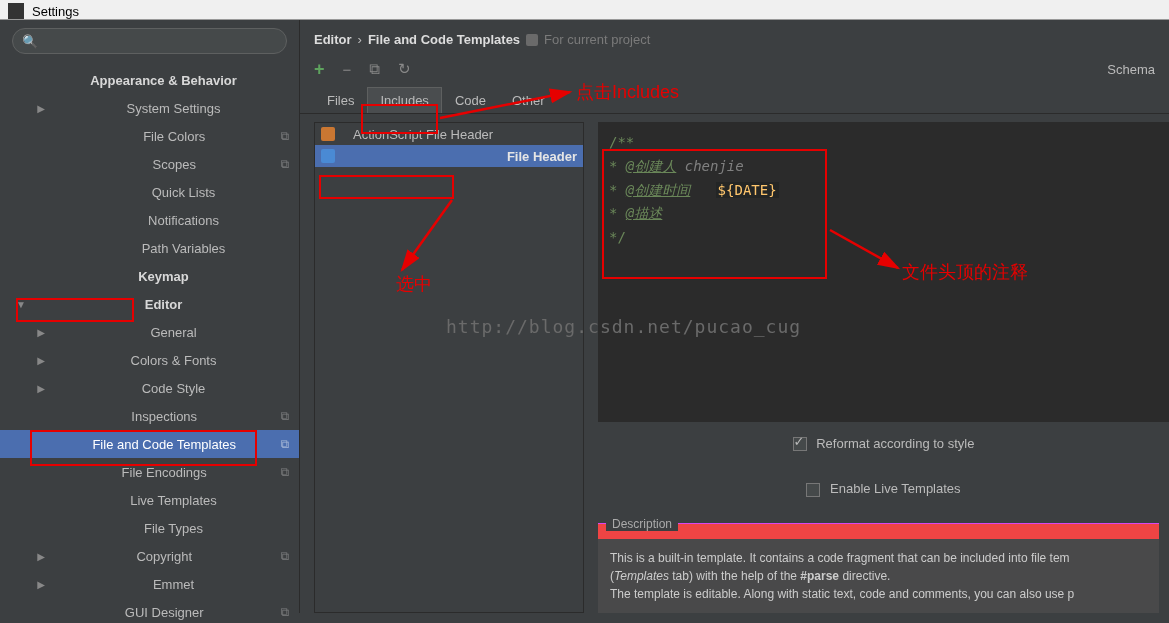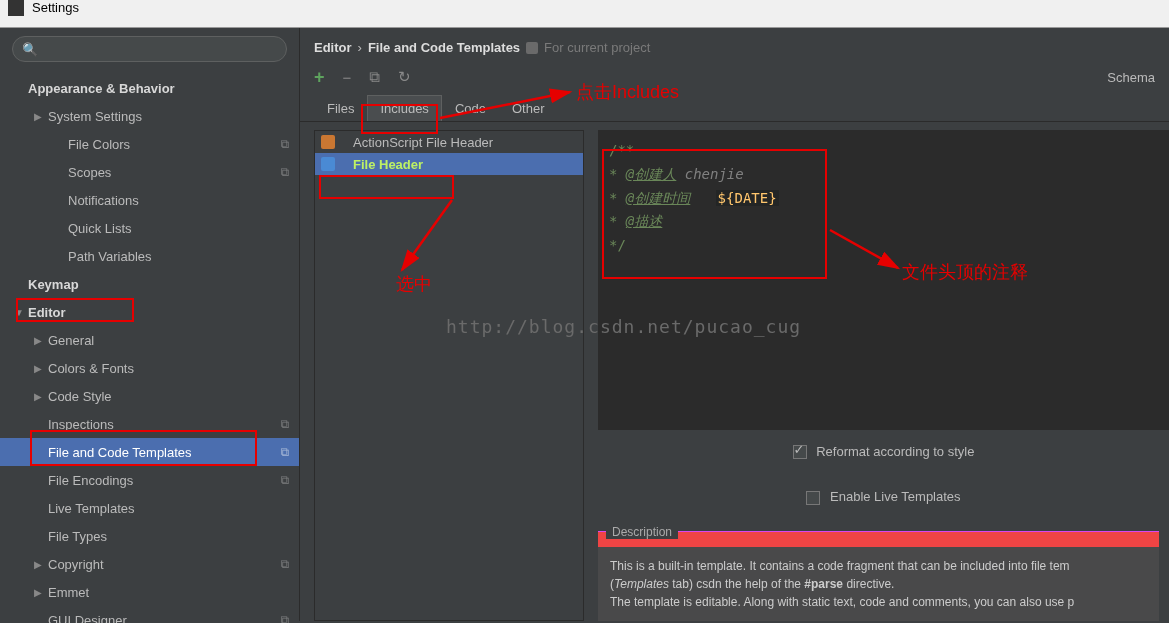--- a/index.html
+++ b/index.html
@@ -9,23 +9,23 @@
     background: #3c3f41;
     color: #bbbbbb;
     width: 1169px;
     height: 623px;
     overflow: hidden;
     position: relative;
   }
   .titlebar {
     background: #f0f0f0;
     color: #000;
-    height: 28px;
-    display: flex;
-    align-items: flex-start;
+    height: 20px;
+    display: flex;
+    align-items: flex-end;
     padding: 0 8px;
     border-bottom: 1px solid #999;
   }
   .titlebar .app-icon {
     width: 16px; height: 16px; background: #333; margin-right: 8px;
     display:inline-block;
   }
   .main {
     display: flex;
     height: calc(100% - 30px);
@@ -58,20 +58,21 @@
   .tree {
     padding: 4px 0;
   }
   .tree-item {
     display: flex;
     align-items: center;
     height: 28px;
     padding-left: 14px;
     cursor: pointer;
     position: relative;
+    text-align: center;
   }
   .tree-item .arrow {
     width: 14px;
     display: inline-block;
     color: #888;
     font-size: 10px;
   }
   .tree-item.level2 { padding-left: 34px; }
   .tree-item.level3 { padding-left: 54px; }
   .tree-item.selected {
@@ -144,21 +145,21 @@
     overflow:auto;
   }
   .file-item {
     display:flex;
     align-items:center;
     height:22px;
     padding:0 6px;
     gap:18px;
     cursor:pointer;
   }
-  .file-item.selected { background:#4b6eaf; color:#bef264; font-weight:bold; }
+  .file-item.selected { background:#4b6eaf; color:#e5e5e5; font-weight:bold;justify-content:space-between; }
   .file-icon { width:14px; height:14px; background:#ca7732; display:inline-block; border-radius:2px; }
   .file-icon.blue { background:#4a8ad4; }
   .editor-col {
     flex:1;
     display:flex;
     flex-direction:column;
     min-width:0;
   }
   .editor {
     background:#2b2b2b;
@@ -248,25 +249,25 @@
           <span class="label">File Colors</span>
           <span class="copy-icon">⧉</span>
         </div>
         <div class="tree-item level3">
           <span class="arrow"></span>
           <span class="label">Scopes</span>
           <span class="copy-icon">⧉</span>
         </div>
         <div class="tree-item level3">
           <span class="arrow"></span>
+          <span class="label">Quick Lists</span>
+        </div>
+        <div class="tree-item level3">
+          <span class="arrow"></span>
           <span class="label">Notifications</span>
-        </div>
-        <div class="tree-item level3">
-          <span class="arrow"></span>
-          <span class="label">Quick Lists</span>
         </div>
         <div class="tree-item level3">
           <span class="arrow"></span>
           <span class="label">Path Variables</span>
         </div>
         <div class="tree-item level1 bold">
           <span class="arrow"></span>
           <span class="label">Keymap</span>
         </div>
         <div class="tree-item level1 bold">
@@ -386,21 +387,21 @@
           <label>
             <span class="chk"></span>
             <span>Enable Live Templates</span>
           </label>
         </div>
 
         <div class="desc-box">
           <span class="desc-title">Description</span>
           <div class="desc-body">
             <span>This is a built-in template. It contains a code fragment that can be included into file tem</span><br>
-            <span> (</span><i>Templates</i><span> tab) csdn the help of the </span><b>#parse</b><span> directive.</span><br>
+            <span> (</span><i>Templates</i><span> tab) with the help of the </span><b>#parse</b><span> directive.</span><br>
             <span>The template is editable. Along with static text, code and comments, you can also use p</span>
           </div>
         </div>
       </div>
     </div>
 
   </div>
 </div>
 
 <div class="ann-box" style="left:16px; top:298px; width:118px; height:24px;"></div>

